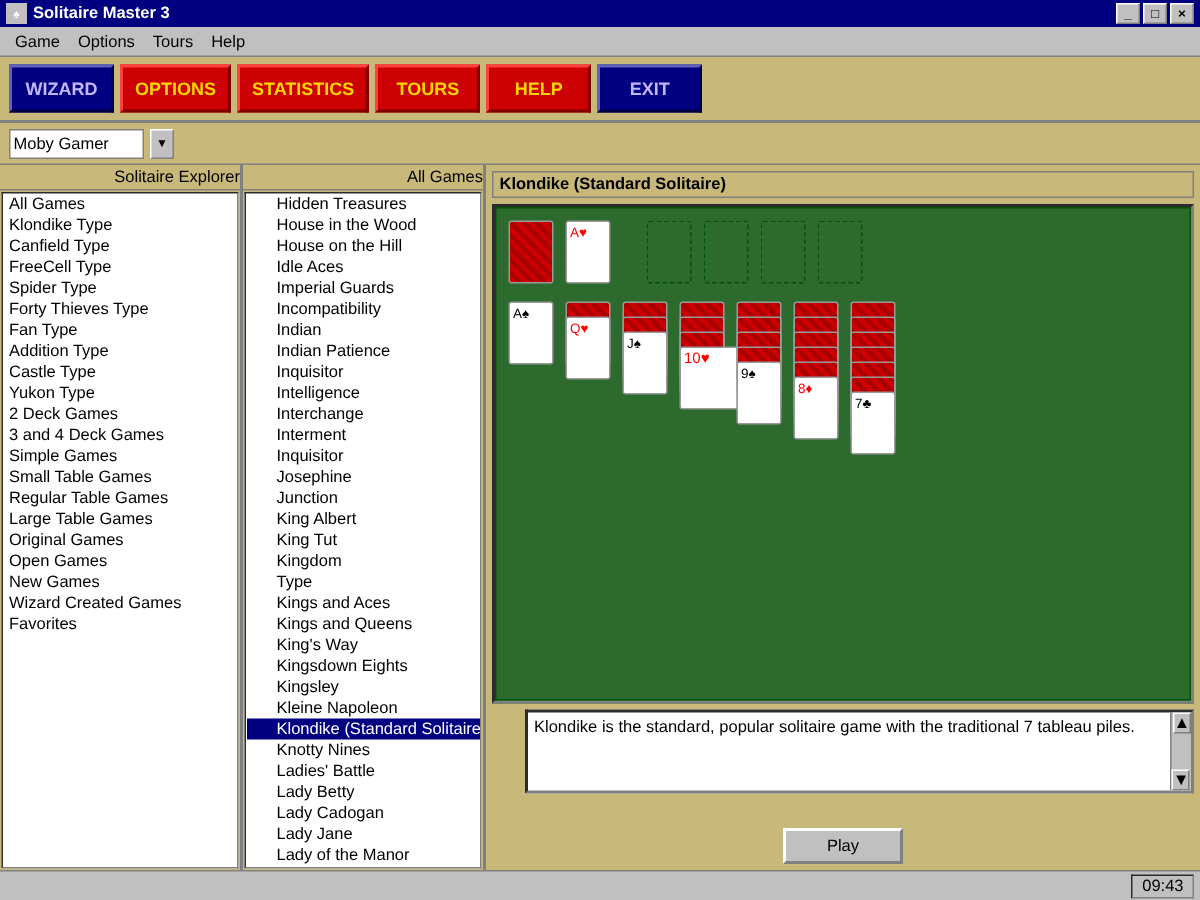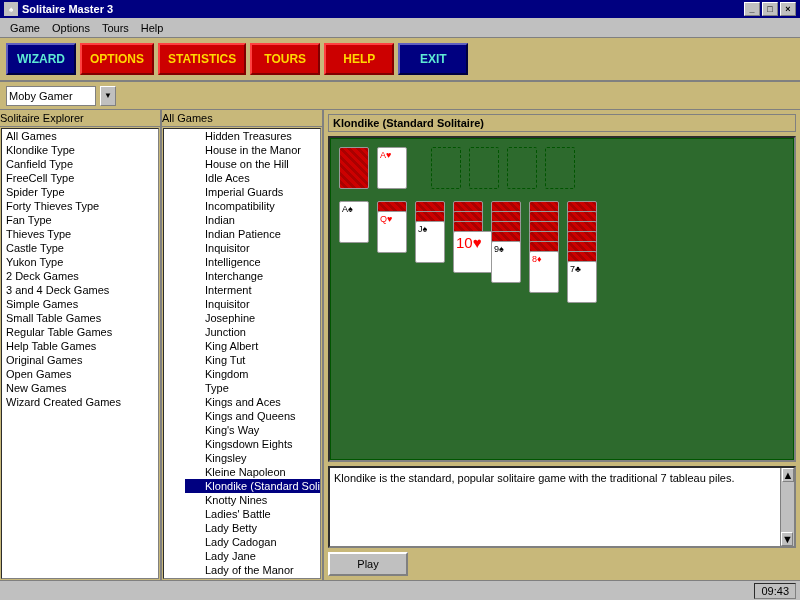--- a/index.html
+++ b/index.html
@@ -75,21 +75,21 @@
       display: flex;
       align-items: center;
       padding: 4px 6px;
       gap: 4px;
       border-bottom: 2px solid #808080;
     }
     .toolbar-btn {
       height: 32px;
       min-width: 70px;
       background: #000080;
-      color: #5eead4;
+      color: #c4b5fd;
       border: 2px solid;
       border-color: #6060c0 #000040 #000040 #6060c0;
       font-size: 12px;
       font-weight: bold;
       cursor: pointer;
       display: flex;
       align-items: center;
       justify-content: center;
       padding: 0 8px;
     }
@@ -141,21 +141,21 @@
     .left-panel {
       width: 162px;
       background: #c8b87a;
       border-right: 2px solid #808080;
       display: flex;
       flex-direction: column;
       flex-shrink: 0;
     }
     .panel-header {
       background: #c8b87a;
-      text-align: left;
+      text-align: right;
       padding: 2px 0;
       font-size: 11px;
       border-bottom: 1px solid #808080;
       font-weight: normal;
     }
     .left-list {
       flex: 1;
       overflow-y: auto;
       background: white;
       border: 1px inset #808080;
@@ -188,21 +188,20 @@
       height: 100%;
       overflow-y: scroll;
       background: white;
       border: 1px inset #808080;
     }
     .game-item {
       padding: 1px 20px;
       cursor: pointer;
       font-size: 11px;
       white-space: nowrap;
-      margin-left: 21px;
     }
     .game-item.selected { background: #000080; color: white; }
 
     
     .right-panel {
       flex: 1;
       background: #c8b87a;
       display: flex;
       flex-direction: column;
       padding: 4px;
@@ -222,41 +221,43 @@
       margin-bottom: 4px;
       display: flex;
       align-items: center;
       justify-content: center;
       position: relative;
       overflow: hidden;
     }
 
     
     .game-description {
-      height: 82px;
+      height: 56px;
       background: white;
       border: 2px inset #808080;
       padding: 4px;
       font-size: 11px;
       overflow-y: auto;
       margin-bottom: 4px;
       position: relative;
+      margin-left: 22px;
     }
     .desc-scrollbar {
       position: absolute;
       right: 0;
       top: 0;
       width: 14px;
       height: 100%;
       background: #c0c0c0;
       border-left: 1px solid #808080;
     }
     .play-btn-area {
       display: flex;
-      justify-content: flex-start;
+      justify-content: center;
+      margin-top: 19px;
     }
     .play-btn {
       width: 80px;
       height: 24px;
       background: #c0c0c0;
       border: 2px solid;
       border-color: #ffffff #808080 #808080 #ffffff;
       font-size: 11px;
       cursor: pointer;
       display: flex;
@@ -335,43 +336,44 @@
   <div class="left-panel">
     <div class="panel-header">Solitaire Explorer</div>
     <div class="left-list">
       <div class="left-list-item">All Games</div>
       <div class="left-list-item">Klondike Type</div>
       <div class="left-list-item">Canfield Type</div>
       <div class="left-list-item">FreeCell Type</div>
       <div class="left-list-item">Spider Type</div>
       <div class="left-list-item">Forty Thieves Type</div>
       <div class="left-list-item">Fan Type</div>
-      <div class="left-list-item">Thieves Type</div>
+      <div class="left-list-item">Addition Type</div>
       <div class="left-list-item">Castle Type</div>
       <div class="left-list-item">Yukon Type</div>
       <div class="left-list-item">2 Deck Games</div>
       <div class="left-list-item">3 and 4 Deck Games</div>
       <div class="left-list-item">Simple Games</div>
       <div class="left-list-item">Small Table Games</div>
       <div class="left-list-item">Regular Table Games</div>
-      <div class="left-list-item">Help Table Games</div>
+      <div class="left-list-item">Large Table Games</div>
       <div class="left-list-item">Original Games</div>
       <div class="left-list-item">Open Games</div>
       <div class="left-list-item">New Games</div>
       <div class="left-list-item">Wizard Created Games</div>
+      <div class="left-list-item">Favorites</div>
     </div>
   </div>
 
   <div class="middle-panel">
     <div class="panel-header">All Games</div>
     <div class="games-list-container">
       <div class="games-list" id="gamesList">
 
       <div class="game-item">Hidden Treasures</div>
-          <div class="game-item">House in the Manor</div>
+          <div class="game-item">House in the Wood</div>
           <div class="game-item">House on the Hill</div>
           <div class="game-item">Idle Aces</div>
           <div class="game-item">Imperial Guards</div>
           <div class="game-item">Incompatibility</div>
           <div class="game-item">Indian</div>
           <div class="game-item">Indian Patience</div>
           <div class="game-item">Inquisitor</div>
           <div class="game-item">Intelligence</div>
           <div class="game-item">Interchange</div>
           <div class="game-item">Interment</div>
@@ -420,21 +422,21 @@
         <div style="position:absolute;top:62px;left:46px;width:30px;height:42px;background:#cc0000;border:1px solid #999;border-radius:2px;background-image:repeating-linear-gradient(45deg,#cc0000,#cc0000 3px,#aa0000 3px,#aa0000 6px);"></div>
         <div style="position:absolute;top:72px;left:46px;width:30px;height:42px;background:white;border:1px solid #999;border-radius:2px;display:flex;align-items:flex-start;padding:2px;font-size:9px;color:red;">Q♥</div>
 
         <div style="position:absolute;top:62px;left:84px;width:30px;height:42px;background:#cc0000;border:1px solid #999;border-radius:2px;background-image:repeating-linear-gradient(45deg,#cc0000,#cc0000 3px,#aa0000 3px,#aa0000 6px);"></div>
         <div style="position:absolute;top:72px;left:84px;width:30px;height:42px;background:#cc0000;border:1px solid #999;border-radius:2px;background-image:repeating-linear-gradient(45deg,#cc0000,#cc0000 3px,#aa0000 3px,#aa0000 6px);"></div>
         <div style="position:absolute;top:82px;left:84px;width:30px;height:42px;background:white;border:1px solid #999;border-radius:2px;display:flex;align-items:flex-start;padding:2px;font-size:9px;color:black;">J♠</div>
 
         <div style="position:absolute;top:62px;left:122px;width:30px;height:42px;background:#cc0000;border:1px solid #999;border-radius:2px;background-image:repeating-linear-gradient(45deg,#cc0000,#cc0000 3px,#aa0000 3px,#aa0000 6px);"></div>
         <div style="position:absolute;top:72px;left:122px;width:30px;height:42px;background:#cc0000;border:1px solid #999;border-radius:2px;background-image:repeating-linear-gradient(45deg,#cc0000,#cc0000 3px,#aa0000 3px,#aa0000 6px);"></div>
         <div style="position:absolute;top:82px;left:122px;width:30px;height:42px;background:#cc0000;border:1px solid #999;border-radius:2px;background-image:repeating-linear-gradient(45deg,#cc0000,#cc0000 3px,#aa0000 3px,#aa0000 6px);"></div>
-        <div style="position:absolute;top:92px;left:122px;width:50px;height:42px;background:white;border:1px solid #999;border-radius:2px;display:flex;align-items:flex-start;padding:2px;font-size:15px;color:red;">10♥</div>
+        <div style="position:absolute;top:92px;left:122px;width:50px;height:42px;background:white;border:1px solid #999;border-radius:2px;display:flex;align-items:flex-start;padding:2px;font-size:10px;color:red;">10♥</div>
 
         <div style="position:absolute;top:62px;left:160px;width:30px;height:42px;background:#cc0000;border:1px solid #999;border-radius:2px;background-image:repeating-linear-gradient(45deg,#cc0000,#cc0000 3px,#aa0000 3px,#aa0000 6px);"></div>
         <div style="position:absolute;top:72px;left:160px;width:30px;height:42px;background:#cc0000;border:1px solid #999;border-radius:2px;background-image:repeating-linear-gradient(45deg,#cc0000,#cc0000 3px,#aa0000 3px,#aa0000 6px);"></div>
         <div style="position:absolute;top:82px;left:160px;width:30px;height:42px;background:#cc0000;border:1px solid #999;border-radius:2px;background-image:repeating-linear-gradient(45deg,#cc0000,#cc0000 3px,#aa0000 3px,#aa0000 6px);"></div>
         <div style="position:absolute;top:92px;left:160px;width:30px;height:42px;background:#cc0000;border:1px solid #999;border-radius:2px;background-image:repeating-linear-gradient(45deg,#cc0000,#cc0000 3px,#aa0000 3px,#aa0000 6px);"></div>
         <div style="position:absolute;top:102px;left:160px;width:30px;height:42px;background:white;border:1px solid #999;border-radius:2px;display:flex;align-items:flex-start;padding:2px;font-size:9px;color:black;">9♠</div>
 
         <div style="position:absolute;top:62px;left:198px;width:30px;height:42px;background:#cc0000;border:1px solid #999;border-radius:2px;background-image:repeating-linear-gradient(45deg,#cc0000,#cc0000 3px,#aa0000 3px,#aa0000 6px);"></div>
         <div style="position:absolute;top:72px;left:198px;width:30px;height:42px;background:#cc0000;border:1px solid #999;border-radius:2px;background-image:repeating-linear-gradient(45deg,#cc0000,#cc0000 3px,#aa0000 3px,#aa0000 6px);"></div>
         <div style="position:absolute;top:82px;left:198px;width:30px;height:42px;background:#cc0000;border:1px solid #999;border-radius:2px;background-image:repeating-linear-gradient(45deg,#cc0000,#cc0000 3px,#aa0000 3px,#aa0000 6px);"></div>

